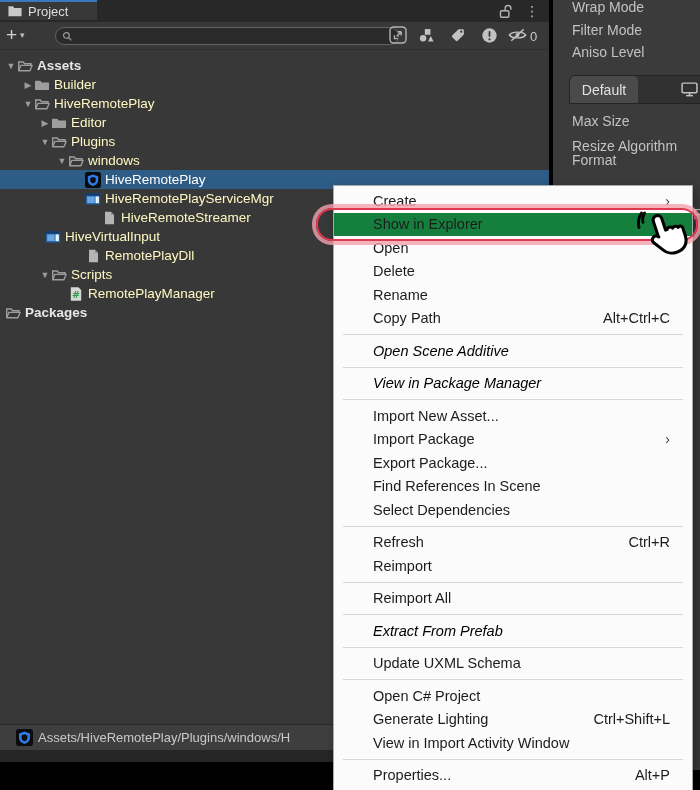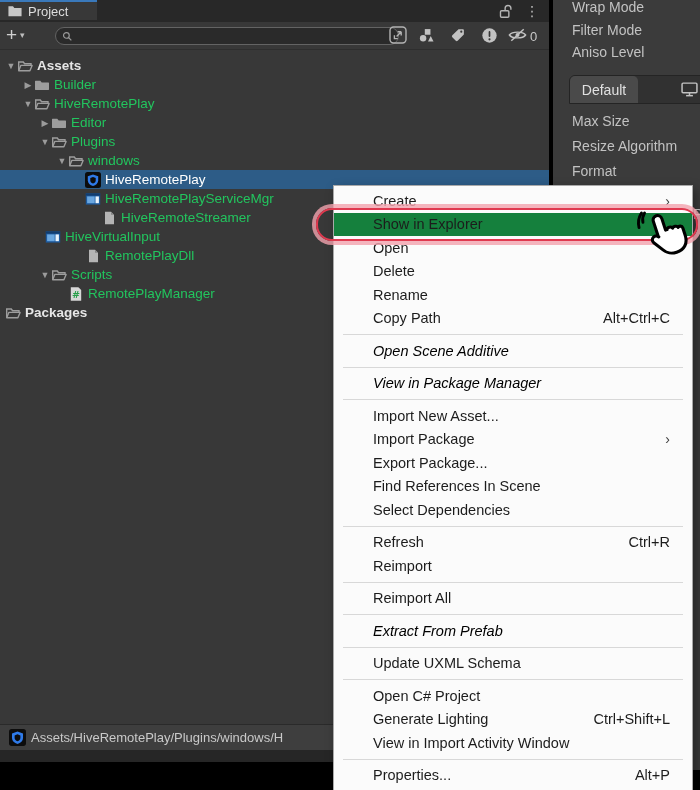--- a/index.html
+++ b/index.html
@@ -20,26 +20,26 @@
   .searchbox{position:absolute;left:55px;top:5px;width:330px;height:16px;background:#2a2a2a;
              border:1px solid #636363;border-radius:9px;display:flex;align-items:center;padding:0 6px;gap:4px;}
   .search-value{color:#cccccc;font-size:12px;}
   .tbtn{position:absolute;top:3px;width:24px;height:20px;display:flex;align-items:center;justify-content:center;}
   .hidden-count{position:absolute;left:530px;top:7px;color:#c8c8c8;font-size:13px;}
   .tree{position:absolute;left:0;top:51px;right:0;padding-top:5px;}
   .trow{height:19px;display:flex;align-items:center;box-sizing:border-box;}
   .trow .arrow{width:12px;display:inline-flex;justify-content:center;color:#9b9b9b;font-size:9px;flex:0 0 12px;}
   .trow .ticon{width:16px;height:16px;flex:0 0 16px;margin-right:4px;display:inline-flex;}
   .trow .ticon svg{width:16px;height:16px;}
-  .tlabel{color:#22c55e;font-size:13.5px;white-space:nowrap;}
+  .tlabel{color:#fef9c3;font-size:13.5px;white-space:nowrap;}
   .trow.bold .tlabel{font-weight:bold;color:#e6e6e6;}
   .trow.selected{background:#2d5c87;}
   .trow.selected .tlabel{color:#ffffff;}
   .statusbar{position:absolute;left:0;top:724px;right:0;height:26px;background:#3e3e3e;border-top:1px solid #2a2a2a;
-             display:flex;align-items:center;gap:5px;padding-left:9px;box-sizing:border-box;overflow:hidden;}
+             display:flex;align-items:center;gap:5px;padding-left:16px;box-sizing:border-box;overflow:hidden;}
   .statusbar .sicon{width:17px;height:17px;flex:0 0 17px;}
   .statusbar .sicon svg{width:17px;height:17px;}
   .status-path{color:#c9c9c9;font-size:13px;white-space:nowrap;}
   .panel-footer{position:absolute;left:0;top:750px;right:0;height:12px;background:#262626;}
   
   .inspector-panel{position:absolute;left:553px;top:0;width:147px;height:770px;background:#3b3b3b;overflow:hidden;}
   .insp-label{position:absolute;left:19px;color:#c2c2c2;font-size:14px;white-space:nowrap;}
   .platform-strip{position:absolute;left:16px;top:75px;right:-2px;height:29px;background:#313131;
                   border:1px solid #242424;border-radius:6px 0 0 0;box-sizing:border-box;display:flex;align-items:stretch;}
   .ptab{width:68px;background:#4a4a4a;border-radius:5px 5px 0 0;display:flex;align-items:center;justify-content:center;
@@ -306,21 +306,21 @@
         <svg width="17" height="15" viewBox="0 0 16 14">
           <rect x="1" y="1" width="14" height="9" rx="1" fill="none" stroke="#c2c2c2" stroke-width="1.4"></rect>
           <line x1="8" y1="10" x2="8" y2="12.6" stroke="#c2c2c2" stroke-width="1.4"></line>
           <line x1="4.8" y1="12.8" x2="11.2" y2="12.8" stroke="#c2c2c2" stroke-width="1.4"></line>
         </svg>
       </span>
     </div>
     <div id="insp-fields">
         <div class="insp-label" style="top: 113px;">Max Size</div>
         <div class="insp-label" style="top: 138px;">Resize Algorithm</div>
-        <div class="insp-label" style="top: 163px;">Format</div>
+        <div class="insp-label" style="top: 152px;">Format</div>
       </div>
     <span class="frag">P</span>
   </div>
 
   <div class="context-menu" id="menu">
       <div class="mi">
         <span class="mi-label">Create</span>
         <span class="mi-arrow">›</span>
       </div>
       <div class="mi highlighted">

